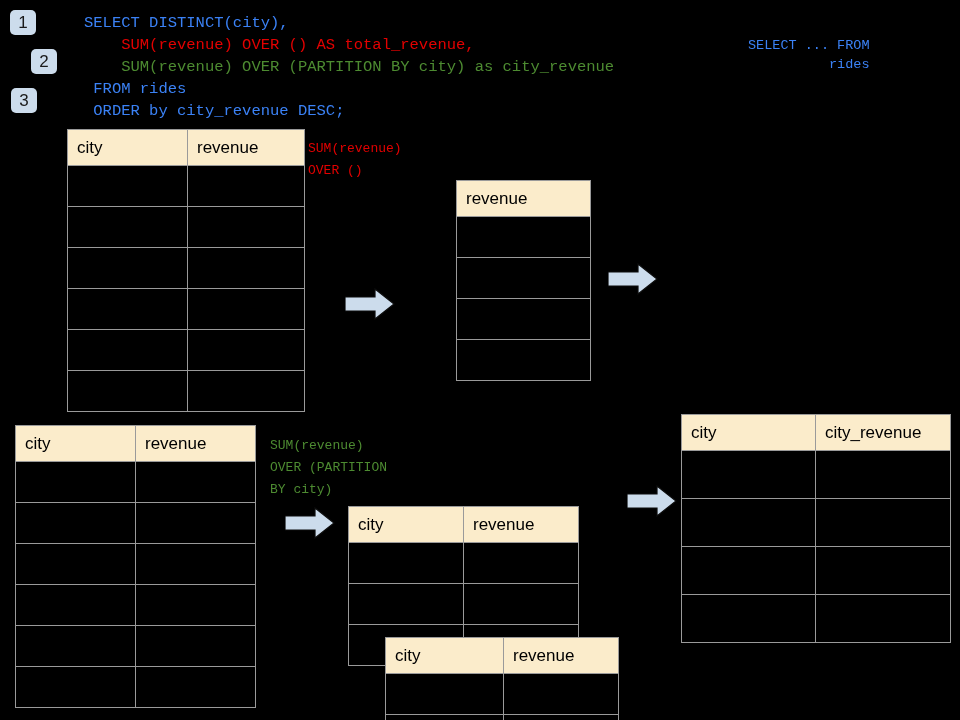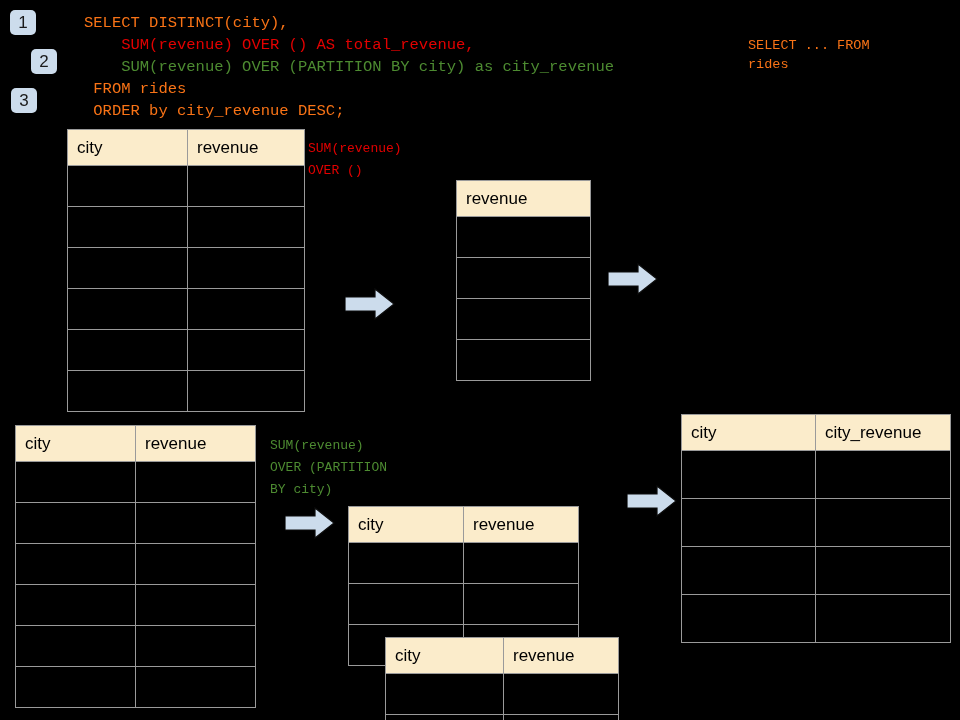--- a/index.html
+++ b/index.html
@@ -34,35 +34,36 @@
   
   .sql-block {
     position: absolute;
     font-family: "Liberation Mono", monospace;
     font-size: 15.5px;
     line-height: 22px;
     white-space: pre;
     letter-spacing: 0px;
   }
   .sql-line { white-space: pre; }
-  .c-purple { color: #f97316; }
+  .c-purple { color: #3b82f6; }
   .c-red    { color: #e30000; }
   .c-green  { color: #4d8b31; }
 
   
   .anno {
     position: absolute;
     font-family: "Liberation Mono", monospace;
     font-size: 13px;
     line-height: 22px;
     white-space: pre;
   }
   .anno.small {
     font-size: 13.5px;
     line-height: 19px;
+    text-align: right;
   }
 
   
   .dtable {
     position: absolute;
     border-collapse: collapse;
     table-layout: fixed;
     background: #fca5a5;
   }
   .dtable th, .dtable td {

